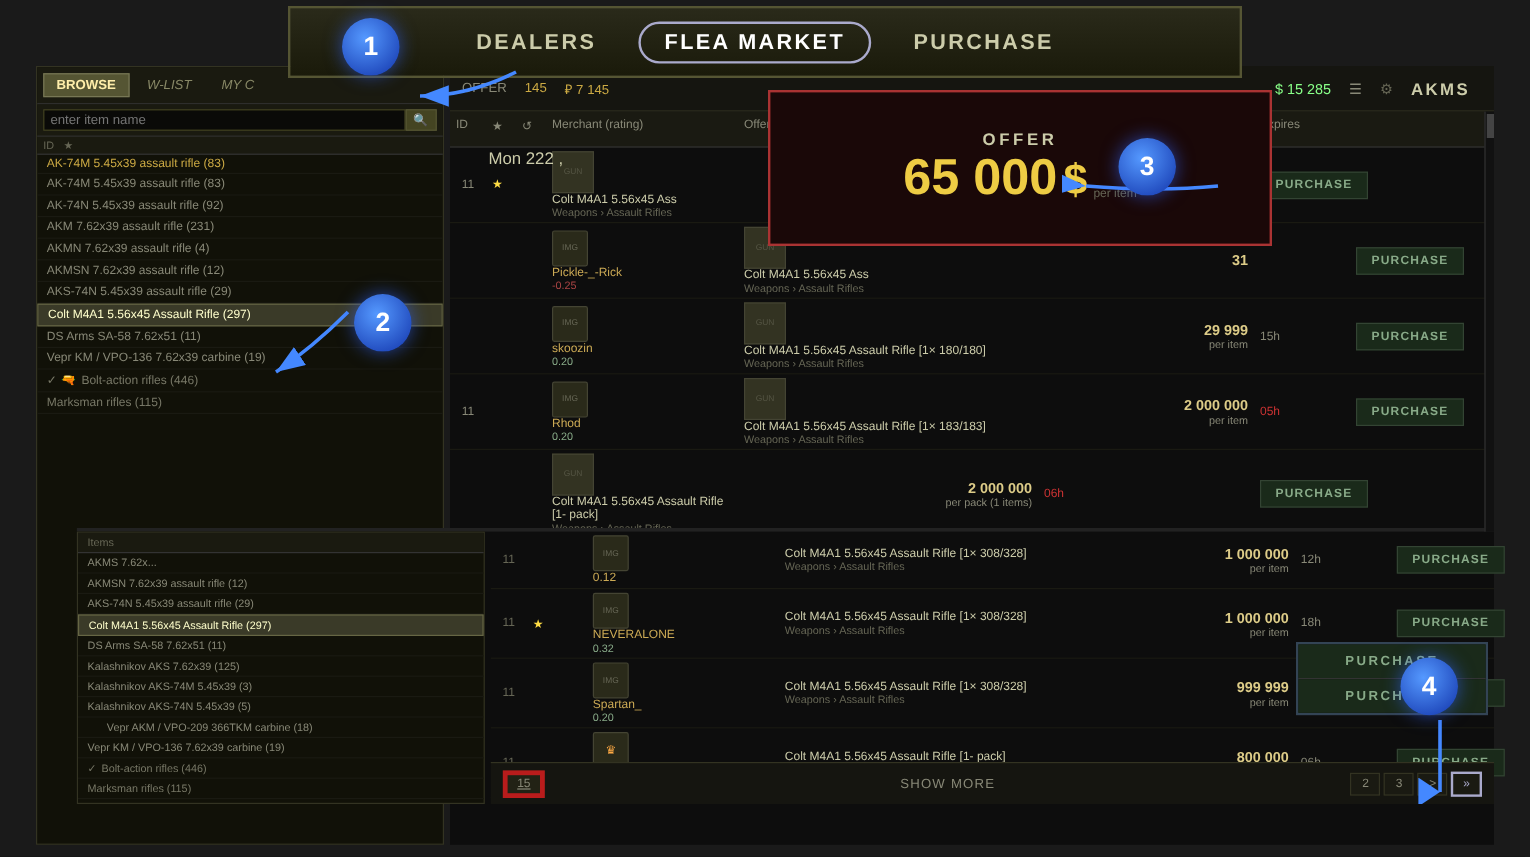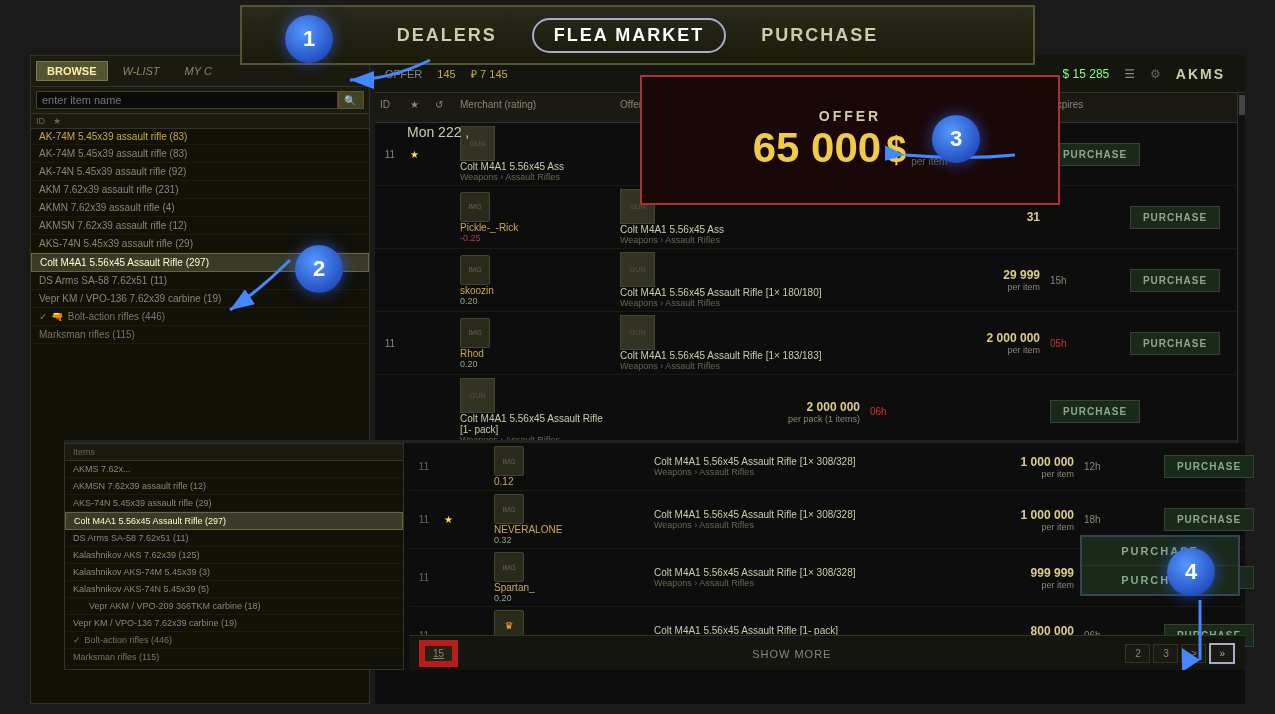--- a/index.html
+++ b/index.html
@@ -288,21 +288,21 @@
       font-size: 10px;
       font-weight: bold;
       cursor: pointer;
       letter-spacing: 1px;
       width: 90px;
       text-align: center;
     }
 
     .per-page-btn {
       background: #222215;
-      border: 6px solid #b91c1c;
+      border: 4px solid #b91c1c;
       color: #888877;
       padding: 2px 8px;
       font-size: 10px;
       cursor: pointer;
       display: flex;
       align-items: center;
       gap: 3px;
       text-decoration: underline;
     }
 

